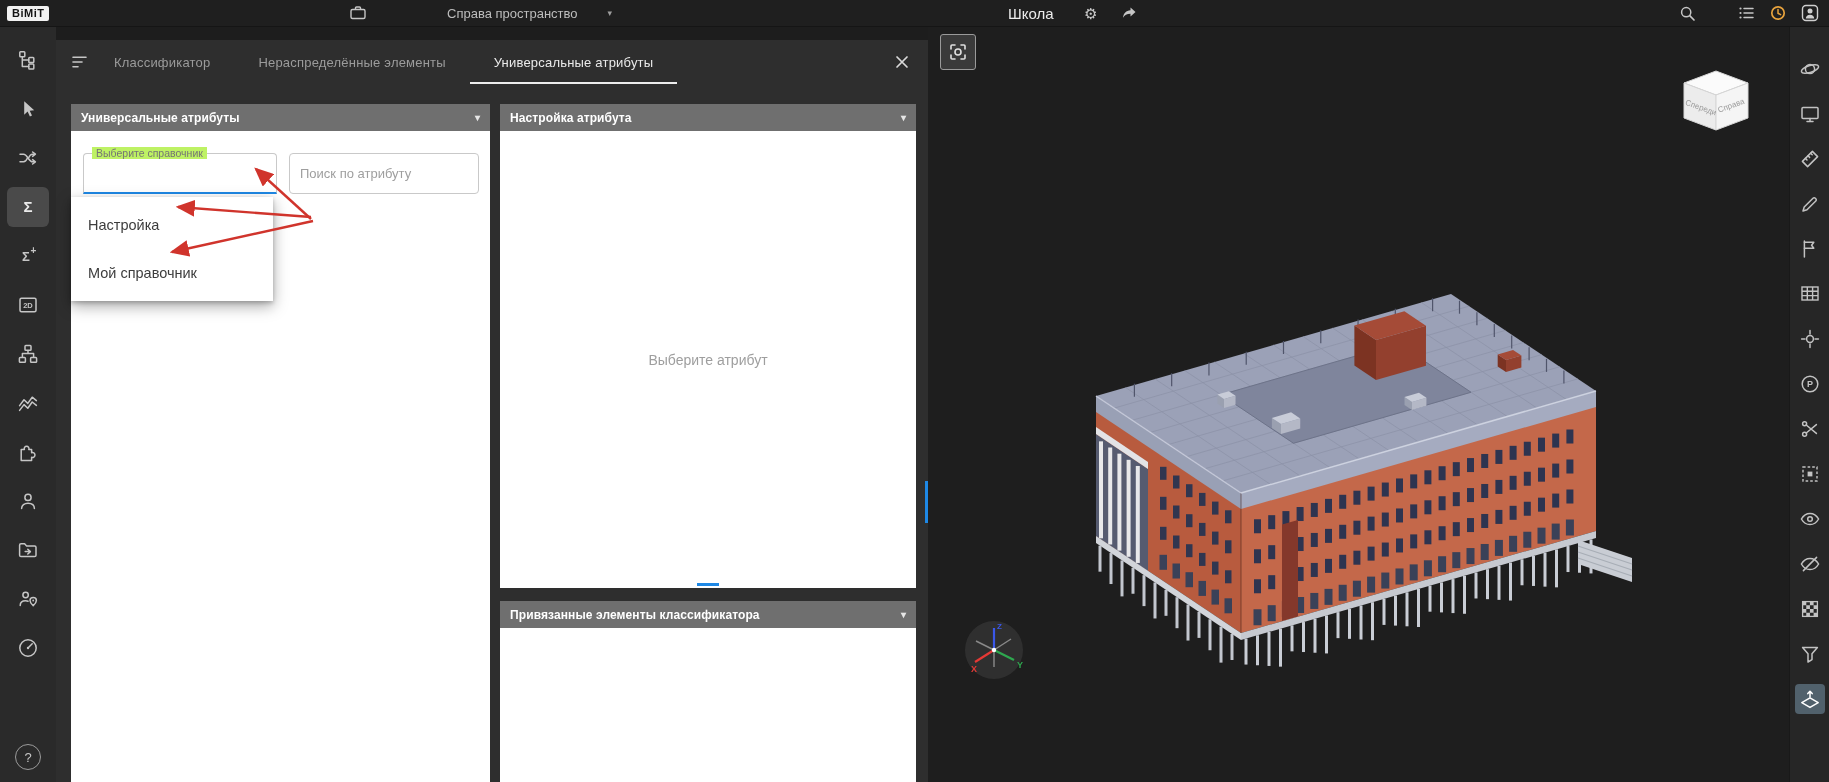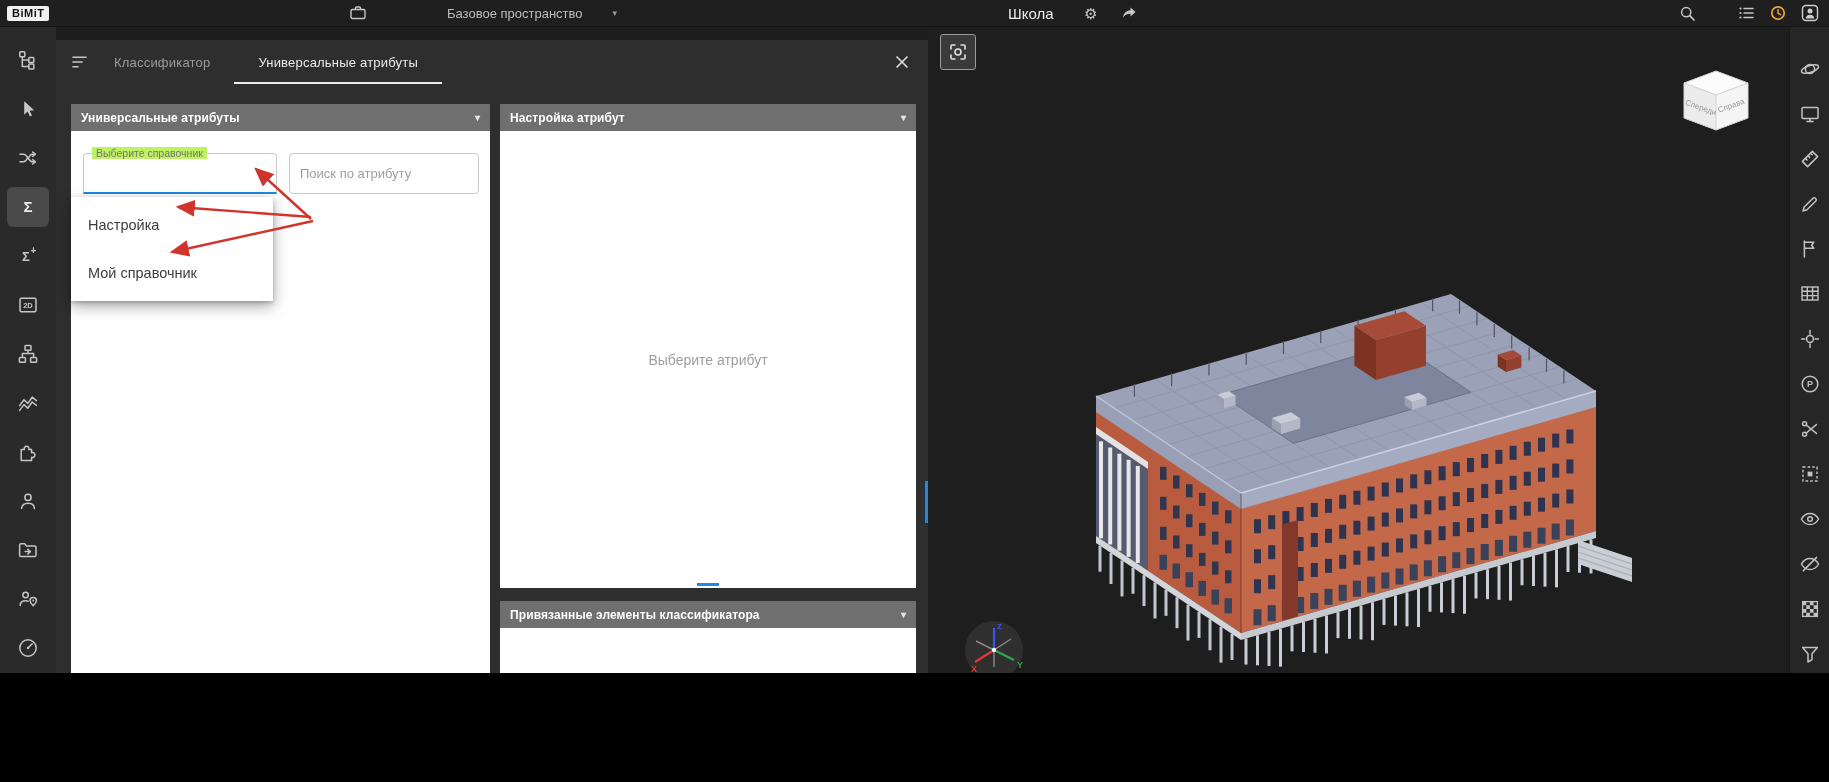--- a/index.html
+++ b/index.html
@@ -1,16 +1,16 @@
 <!DOCTYPE html>
 <html><head>
 <meta charset="utf-8">
 <style>
   html,body{margin:0;padding:0;background:#000;}
-  #app{position:relative;width:1829px;height:673px;background:#1d1d1d;overflow:hidden;
+  #app{position:relative;width:1829px;height:782px;background:#1d1d1d;overflow:hidden;
        font-family:"Liberation Sans",sans-serif;-webkit-font-smoothing:antialiased;}
   svg{display:block;}
 
   
   .topbar{position:absolute;top:0;left:0;width:100%;height:26px;background:#1f1f1f;border-bottom:1px solid #151515;z-index:30;}
   .tb-item{position:absolute;top:0;height:26px;display:flex;align-items:center;}
   .logo{left:7px;}
   .logo-box{background:#f2f2f2;color:#141414;font-size:11px;font-weight:bold;letter-spacing:.5px;
             padding:1px 5px;border-radius:2px;line-height:13px;}
   .tb-text{font-size:13px;color:#bdbdbd;}
@@ -92,21 +92,21 @@
     </div>
 
     <div class="tb-item" style="left:349px;">
       <svg width="18" height="18" viewBox="0 0 18 18">
         <rect x="2" y="5.5" width="14" height="9" rx="1.5" fill="none" stroke="#c6c6c6" stroke-width="1.4"></rect>
         <path d="M6.5,5.5 V4 a1,1 0 0 1 1-1 h3 a1,1 0 0 1 1,1 v1.5" fill="none" stroke="#c6c6c6" stroke-width="1.4"></path>
       </svg>
     </div>
 
     <div class="tb-item" style="left:447px;">
-      <span class="tb-text">Базовое пространство</span>
+      <span class="tb-text">Справа пространство</span>
       <span class="chev" style="margin-left:30px;">▾</span>
     </div>
 
     <div class="tb-item" style="left:1008px;">
       <span class="tb-title">Школа</span>
     </div>
 
     <div class="tb-item" style="left:1084px;">
       <span class="gear-glyph">⚙</span>
     </div>
@@ -251,20 +251,23 @@
       <div class="tab-menu">
         <svg width="20" height="20" viewBox="0 0 20 20" stroke="#c6c6c6" stroke-width="1.6" stroke-linecap="round">
           <path d="M3,5.2 H16"></path>
             <path d="M3,10 H12"></path>
             <path d="M3,14.8 H8"></path>
         </svg>
       </div>
       <div class="tab">
         <span>Классификатор</span>
       </div>
+      <div class="tab">
+        <span>Нераспределённые элементы</span>
+      </div>
       <div class="tab active">
         <span>Универсальные атрибуты</span>
       </div>
       <div class="tab-close">
         <svg width="16" height="16" viewBox="0 0 16 16" stroke="#dadada" stroke-width="1.7" stroke-linecap="round">
           <path d="M3,3 L13,13 M13,3 L3,13"></path>
         </svg>
       </div>
     </div>
 
@@ -281,21 +284,21 @@
         <input class="search-input" placeholder="Поиск по атрибуту" style="">
         <div class="dropdown">
           <div class="dropdown-item">Настройка</div>
           <div class="dropdown-item">Мой справочник</div>
         </div>
       </div>
     </div>
 
     <div class="panel" id="panel-settings">
       <div class="panel-header">
-        <span>Настройка атрибут</span>
+        <span>Настройка атрибута</span>
         <span class="ph-caret">▾</span>
       </div>
       <div class="panel-body center">
         <span class="empty-text">Выберите атрибут</span>
       </div>
       <div class="resize-handle"></div>
     </div>
 
     <div class="panel" id="panel-linked">
       <div class="panel-header">

